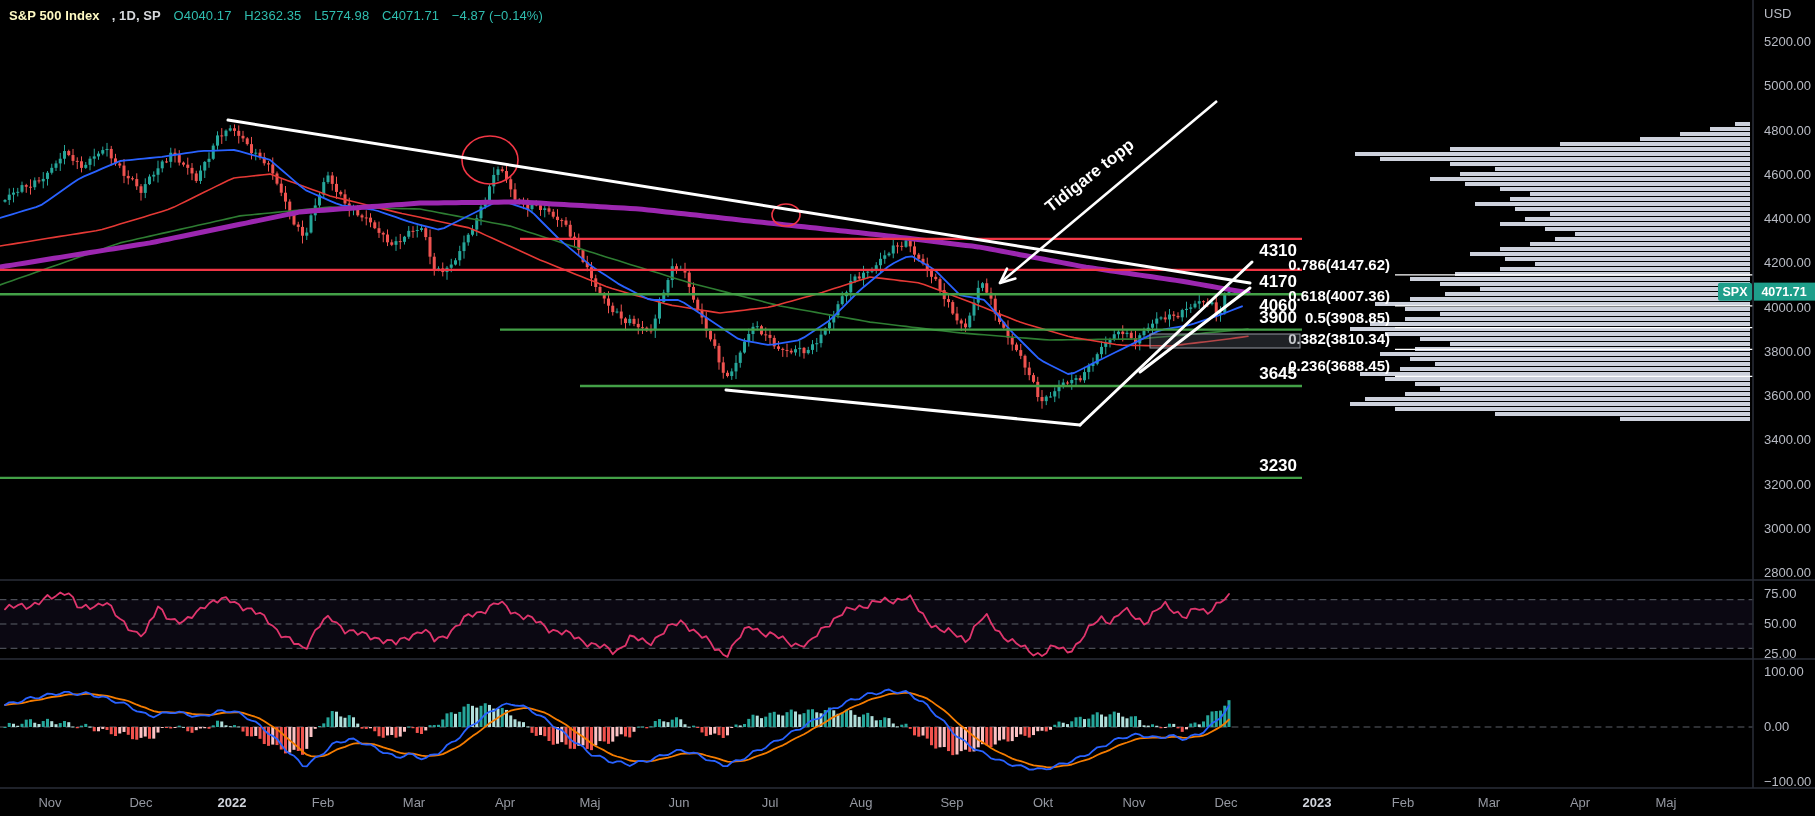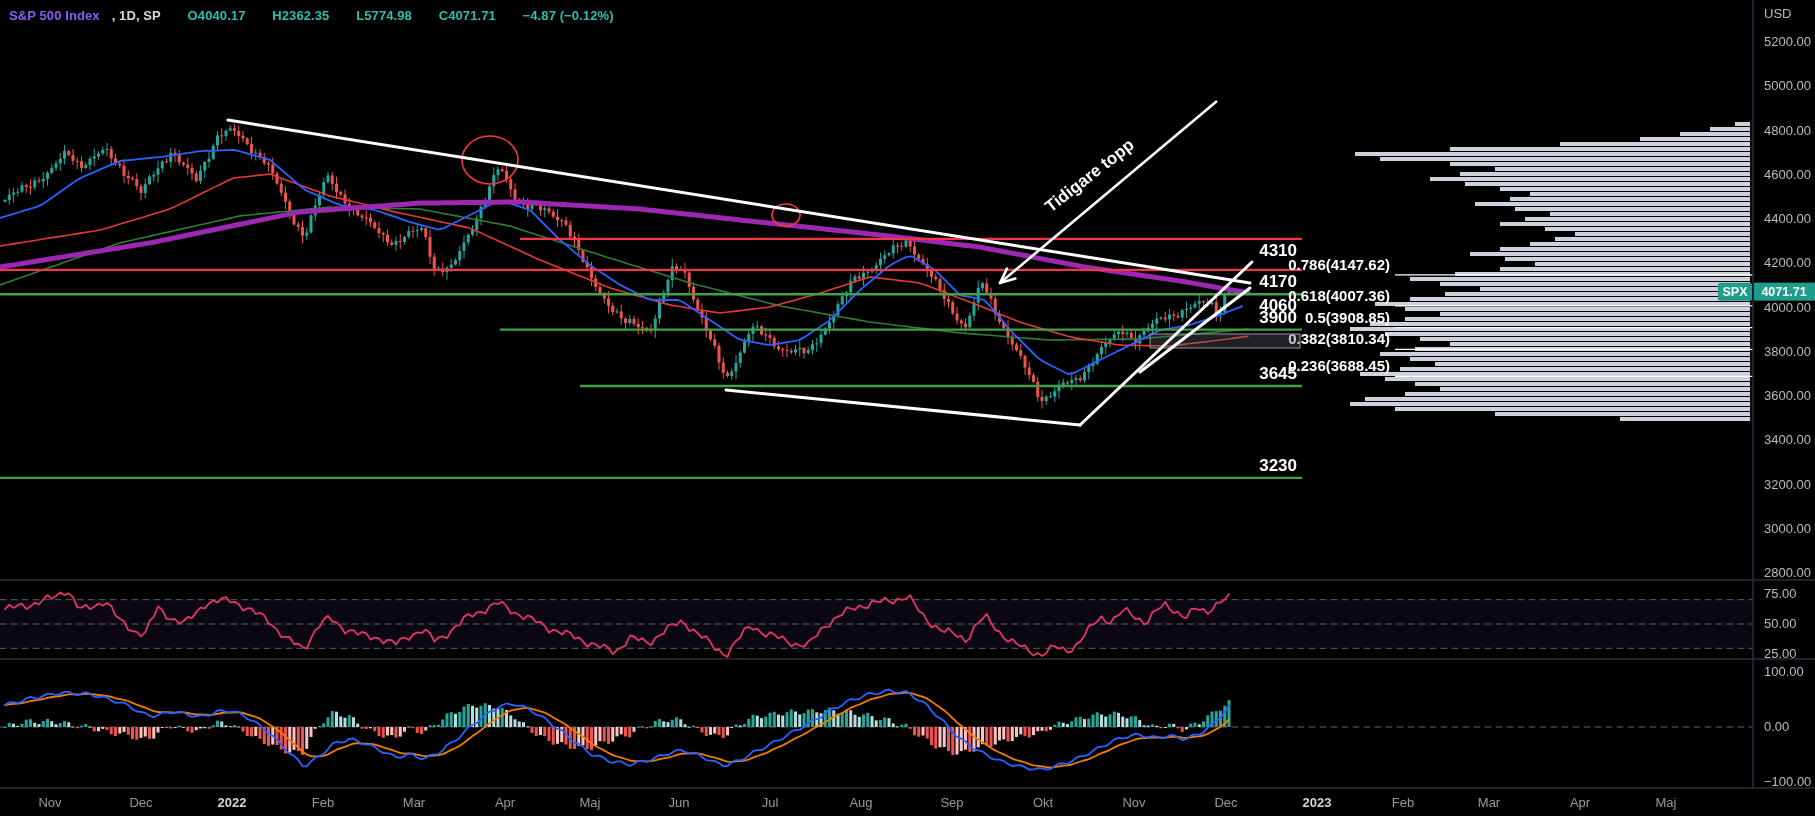--- a/index.html
+++ b/index.html
@@ -1,23 +1,23 @@
 <!DOCTYPE html>
 <html><head>
 <meta charset="utf-8">
 <style>
   html,body{margin:0;padding:0;background:#000;}
   #app{position:relative;width:1815px;height:816px;background:#000;overflow:hidden;
        font-family:"Liberation Sans",sans-serif;}
   #chart-svg{position:absolute;left:0;top:0;}
   #legend{position:absolute;left:9px;top:8px;font-size:13px;white-space:nowrap;
           letter-spacing:.1px;z-index:5;cursor:pointer;}
-  #legend .t{color:#8b5cf6;font-weight:700;}
+  #legend .t{color:#fef9c3;font-weight:700;}
   #legend .m{color:#d6d8dc;font-weight:700;margin-left:12px;}
-  #legend .v{color:#2fbdaf;margin-left:23px;font-weight:700;}
+  #legend .v{color:#2fbdaf;margin-left:9px;font-weight:400;}
   #legend .k{color:#2fbdaf;}
   text{font-family:"Liberation Sans",sans-serif;}
 </style>
 </head>
 <body>
 
 <div id="app">
   <svg id="chart-svg" width="1815" height="816">
       <defs>
         <clipPath id="mainClip">
@@ -1080,15 +1080,15 @@
       <rect x="0" y="659" width="1753" height="129" fill="transparent"></rect>
       <rect x="1753" y="0" width="62" height="788" fill="transparent"></rect>
       <rect x="0" y="788" width="1815" height="28" fill="transparent"></rect>
     </svg>
   <div id="legend">
     <span class="t">S&amp;P 500 Index</span><span class="m">, 1D, SP</span>
     <span class="v"><span class="k">O</span><span>4040.17</span></span>
     <span class="v"><span class="k">H</span><span>2362.35</span></span>
     <span class="v"><span class="k">L</span><span>5774.98</span></span>
     <span class="v"><span class="k">C</span><span>4071.71</span></span>
-    <span class="v">−4.87 (−0.12%)</span>
+    <span class="v">−4.87 (−0.14%)</span>
   </div>
 </div>
 
 </body></html>

